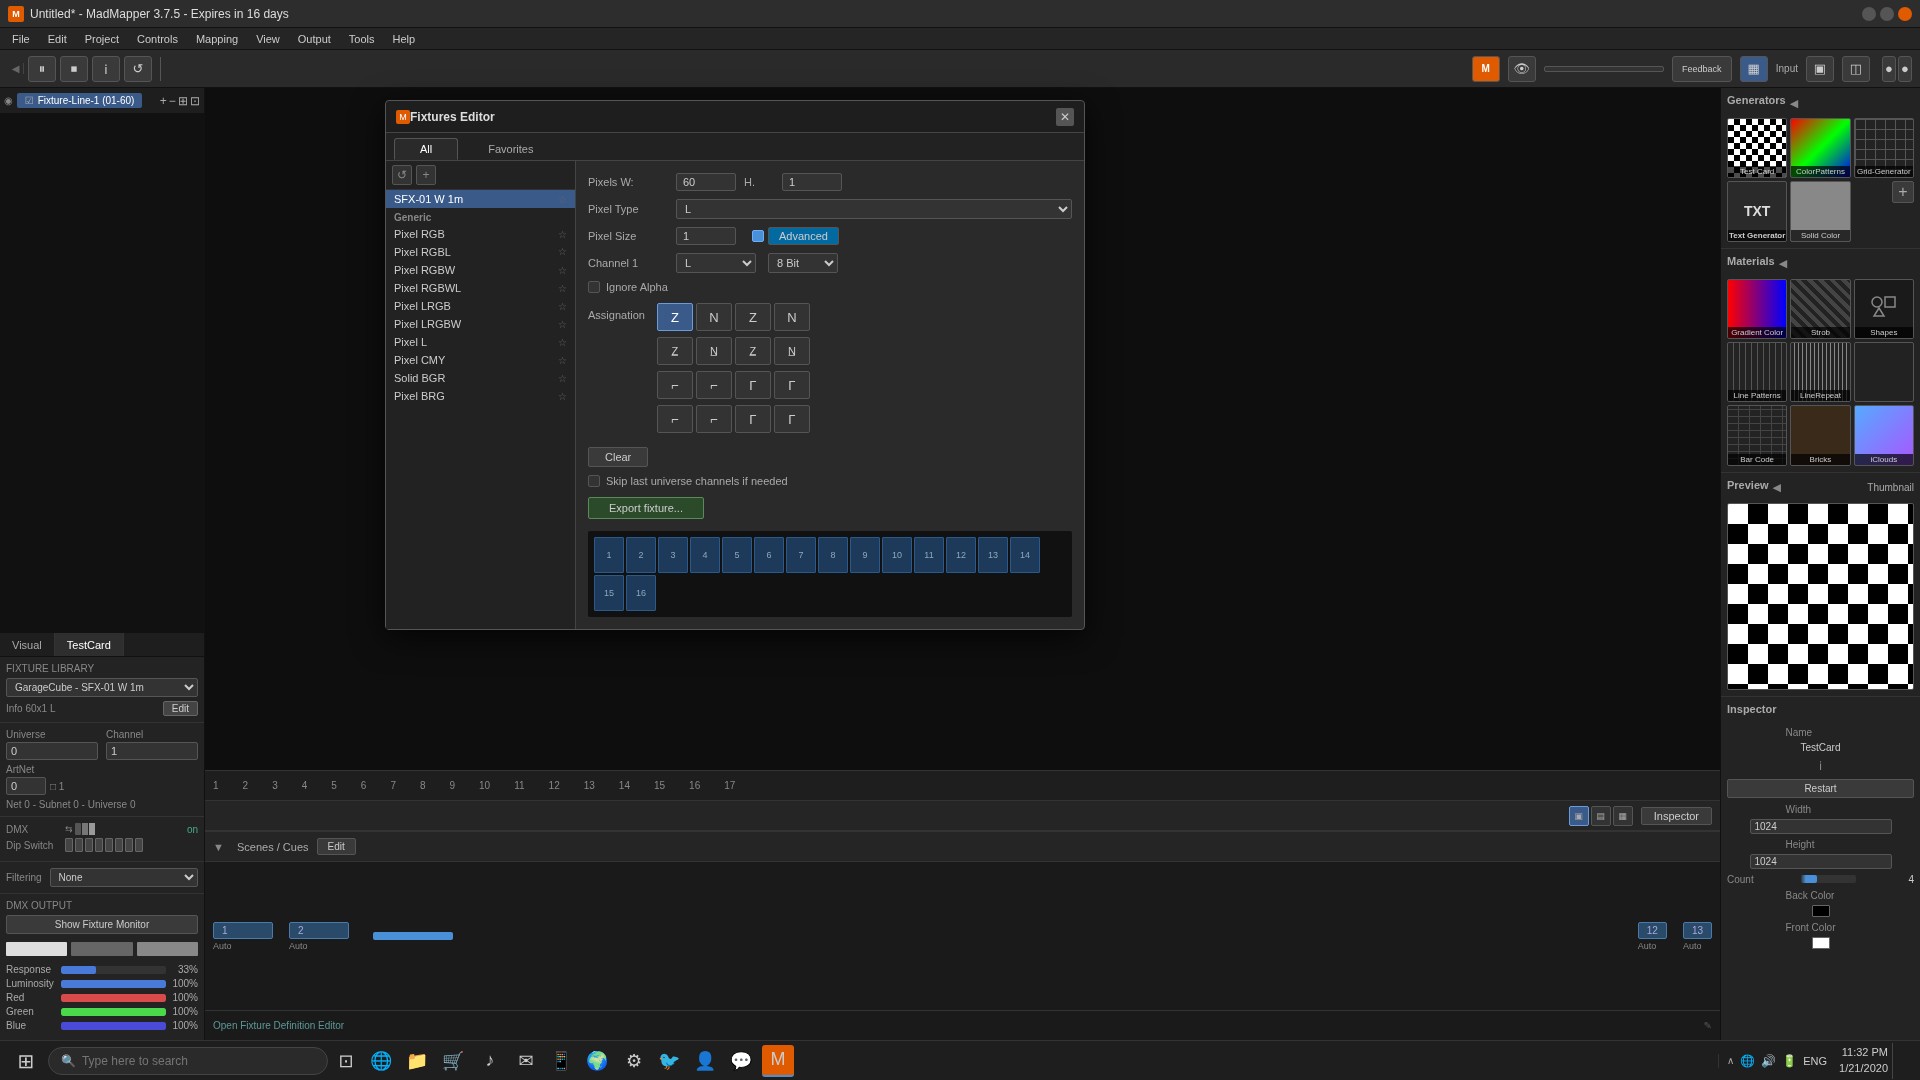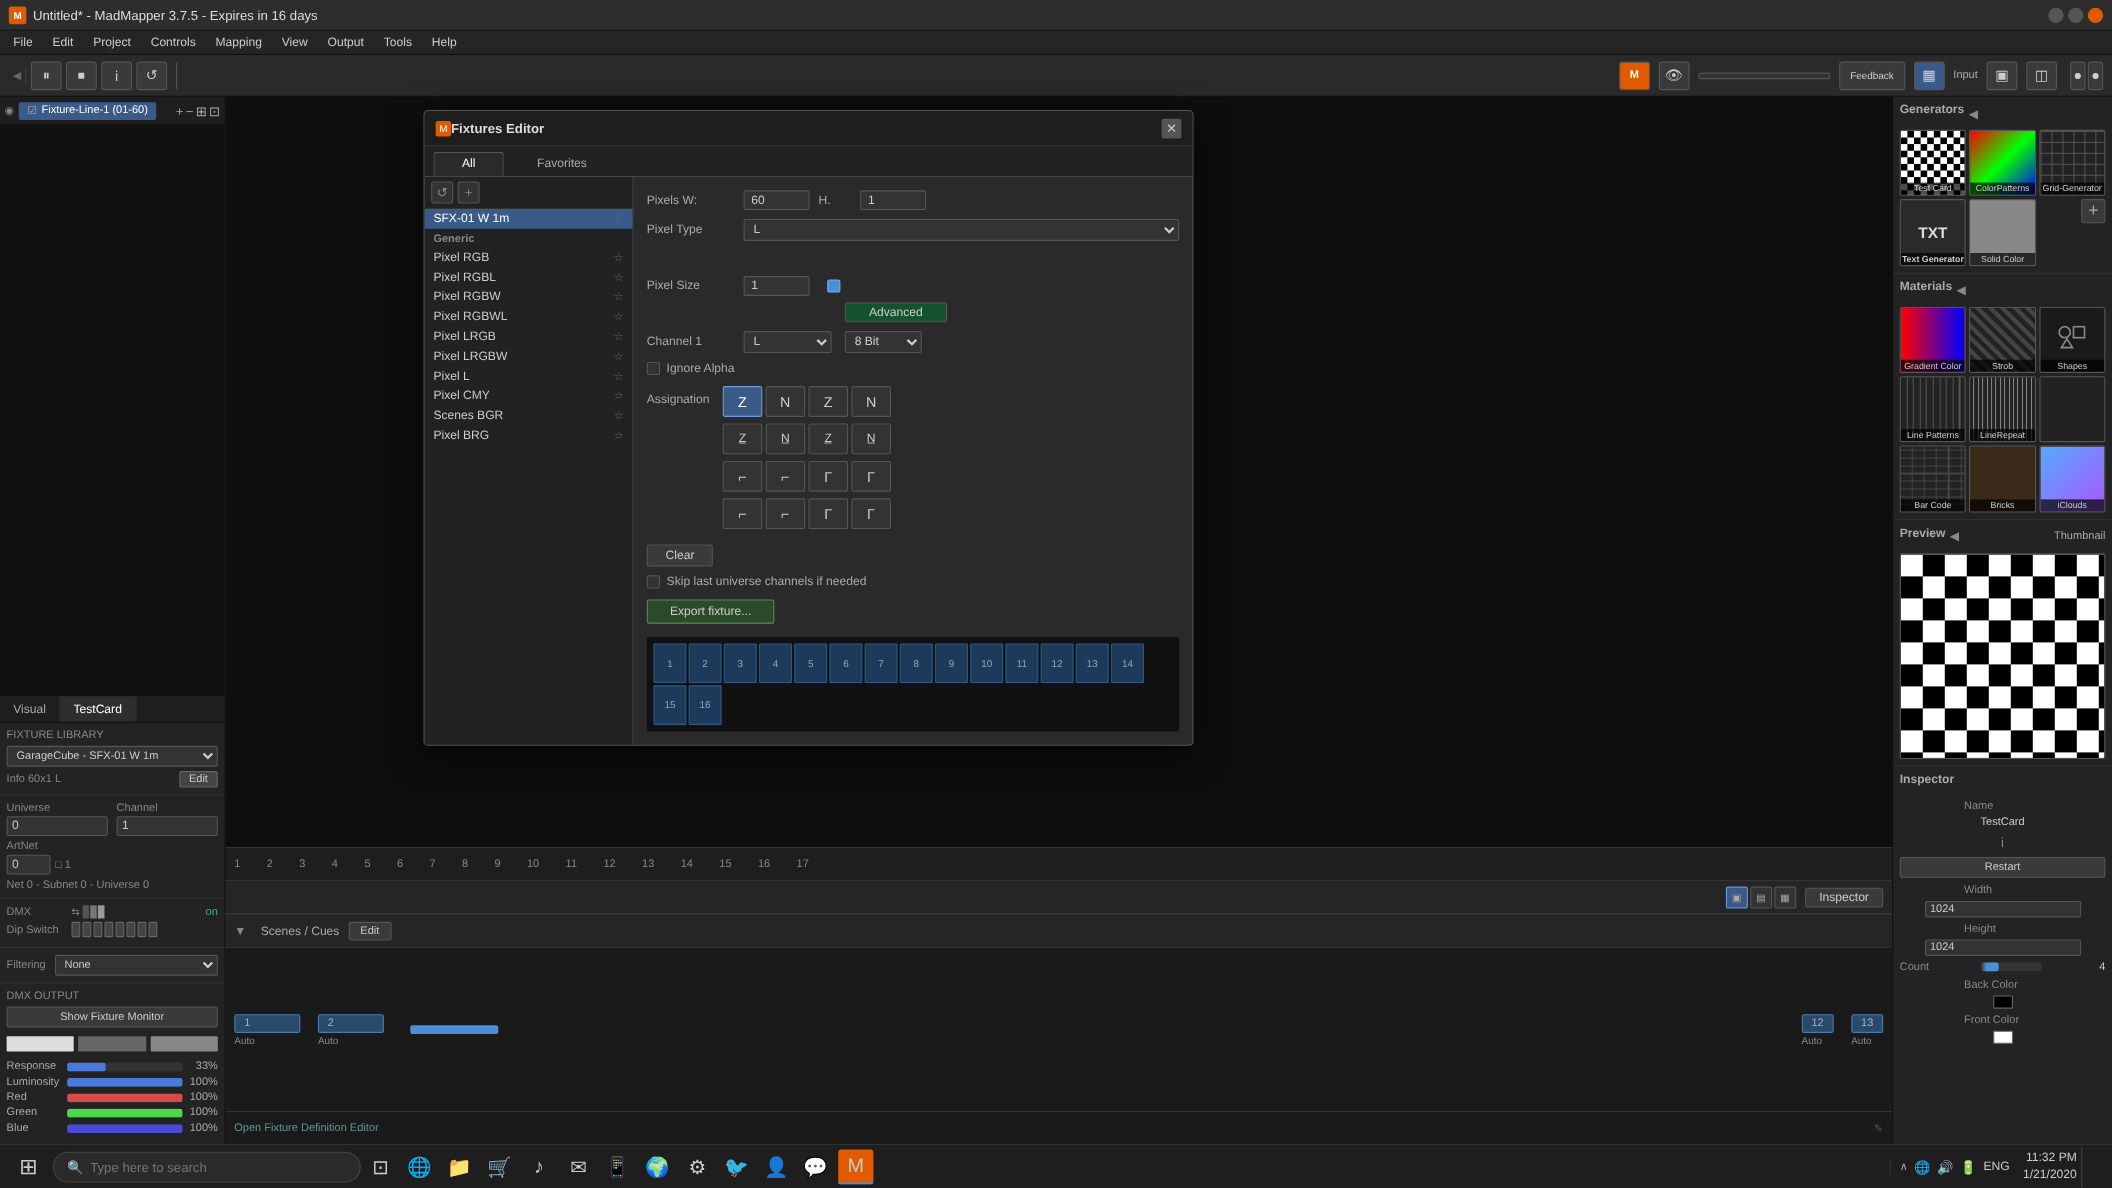--- a/index.html
+++ b/index.html
@@ -685,28 +685,27 @@
     }
     .form-select {
       background: #333;
       border: 1px solid #555;
       color: #ccc;
       padding: 2px 4px;
       font-size: 11px;
       border-radius: 2px;
     }
     .advanced-btn {
-      background: #14532d;
-      border: 1px solid #555;
-      color: #ccc;
-      padding: 2px 21px;
+      background: #0369a1;
+      border: 1px solid #555;
+      color: #ccc;
+      padding: 2px 10px;
       font-size: 11px;
       border-radius: 2px;
       cursor: pointer;
-      margin-top: 48px;
     }
     .checkbox-row {
       display: flex;
       align-items: center;
       gap: 6px;
       margin-bottom: 8px;
     }
     .form-checkbox {
       width: 12px; height: 12px;
       background: #333;
@@ -1353,21 +1352,21 @@
       </div>
       <div class="fixture-list-item" style="display: flex; justify-content: space-between; align-items: center;">
         <span>Pixel L</span>
         <span class="fixture-star">☆</span>
       </div>
       <div class="fixture-list-item" style="display: flex; justify-content: space-between; align-items: center;">
         <span>Pixel CMY</span>
         <span class="fixture-star">☆</span>
       </div>
       <div class="fixture-list-item" style="display: flex; justify-content: space-between; align-items: center;">
-        <span>Scenes BGR</span>
+        <span>Solid BGR</span>
         <span class="fixture-star">☆</span>
       </div>
       <div class="fixture-list-item" style="display: flex; justify-content: space-between; align-items: center;">
         <span>Pixel BRG</span>
         <span class="fixture-star">☆</span>
       </div>
     </div>
 
     <div id="fixture-editor-right">
 

